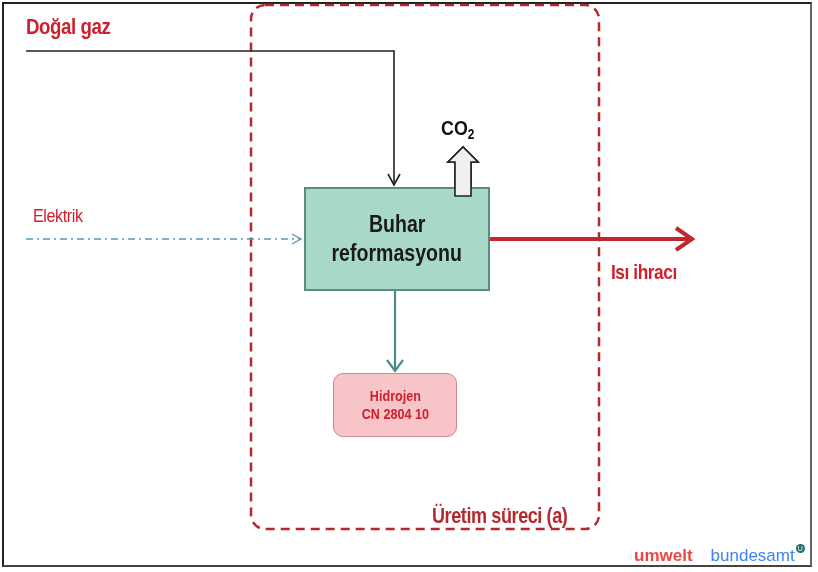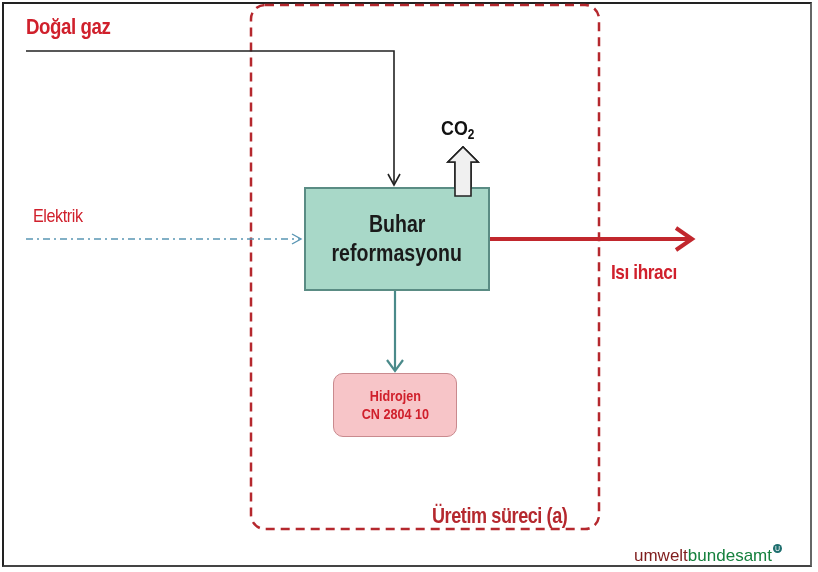--- a/index.html
+++ b/index.html
@@ -11,22 +11,22 @@
   .lbl-elektrik { left:33px; top:205px; font-size:19px; font-weight:normal; transform:scaleX(0.85); transform-origin:left; }
   .lbl-isi { left:611px; top:260px; font-size:21px; transform:scaleX(0.82); transform-origin:left; }
   .lbl-uretim { left:432px; top:503px; font-size:22px; color:#b5282e; transform:scaleX(0.82); transform-origin:left; }
   .process { position:absolute; left:304px; top:187px; width:186px; height:104px; background:#a8d8c8; border:2px solid #5a8c84; box-sizing:border-box; display:flex; flex-direction:column; align-items:center; justify-content:center; }
   .process span { font-weight:bold; font-size:23px; color:#1a1a1a; line-height:29px; transform:scaleX(0.85); }
   .product { position:absolute; left:333px; top:373px; width:124px; height:64px; background:#f7c5c8; border:1.5px solid #c98a8e; border-radius:10px; box-sizing:border-box; display:flex; flex-direction:column; align-items:center; justify-content:center; }
   .product span { color:#d0202c; font-weight:bold; font-size:14px; line-height:18px; transform:scaleX(0.9); }
   .co2 { position:absolute; left:441px; top:116px; font-weight:bold; font-size:21px; color:#111; transform:scaleX(0.85); transform-origin:left; }
   .co2 sub { font-size:14px; vertical-align:-4px; }
   .logo { position:absolute; left:634px; top:544px; font-size:17px; color:#1e6e6e; white-space:nowrap; }
-  .logo b { font-weight:normal; color:#7f1d1d; }
-  .logo .light { font-weight:normal; color:#15803d; }
+  .logo b { font-weight:bold; color:#ef4444; }
+  .logo .light { font-weight:normal; color:#3b82f6;margin-left:18px; }
   .logo .mark { display:inline-block; width:9px; height:9px; border-radius:50%; background:#1e6e6e; color:#fff; font-size:7px; line-height:9px; text-align:center; vertical-align:10px; margin-left:1px; }
 </style>
 </head>
 <body>
 
 <div class="frame"></div>
 
 <svg class="diagram" width="818" height="572">
 
   <rect x="251" y="5" width="348" height="524" rx="14" ry="14" fill="none" stroke="#b5282e" stroke-width="2.5" stroke-dasharray="9,6"></rect>

